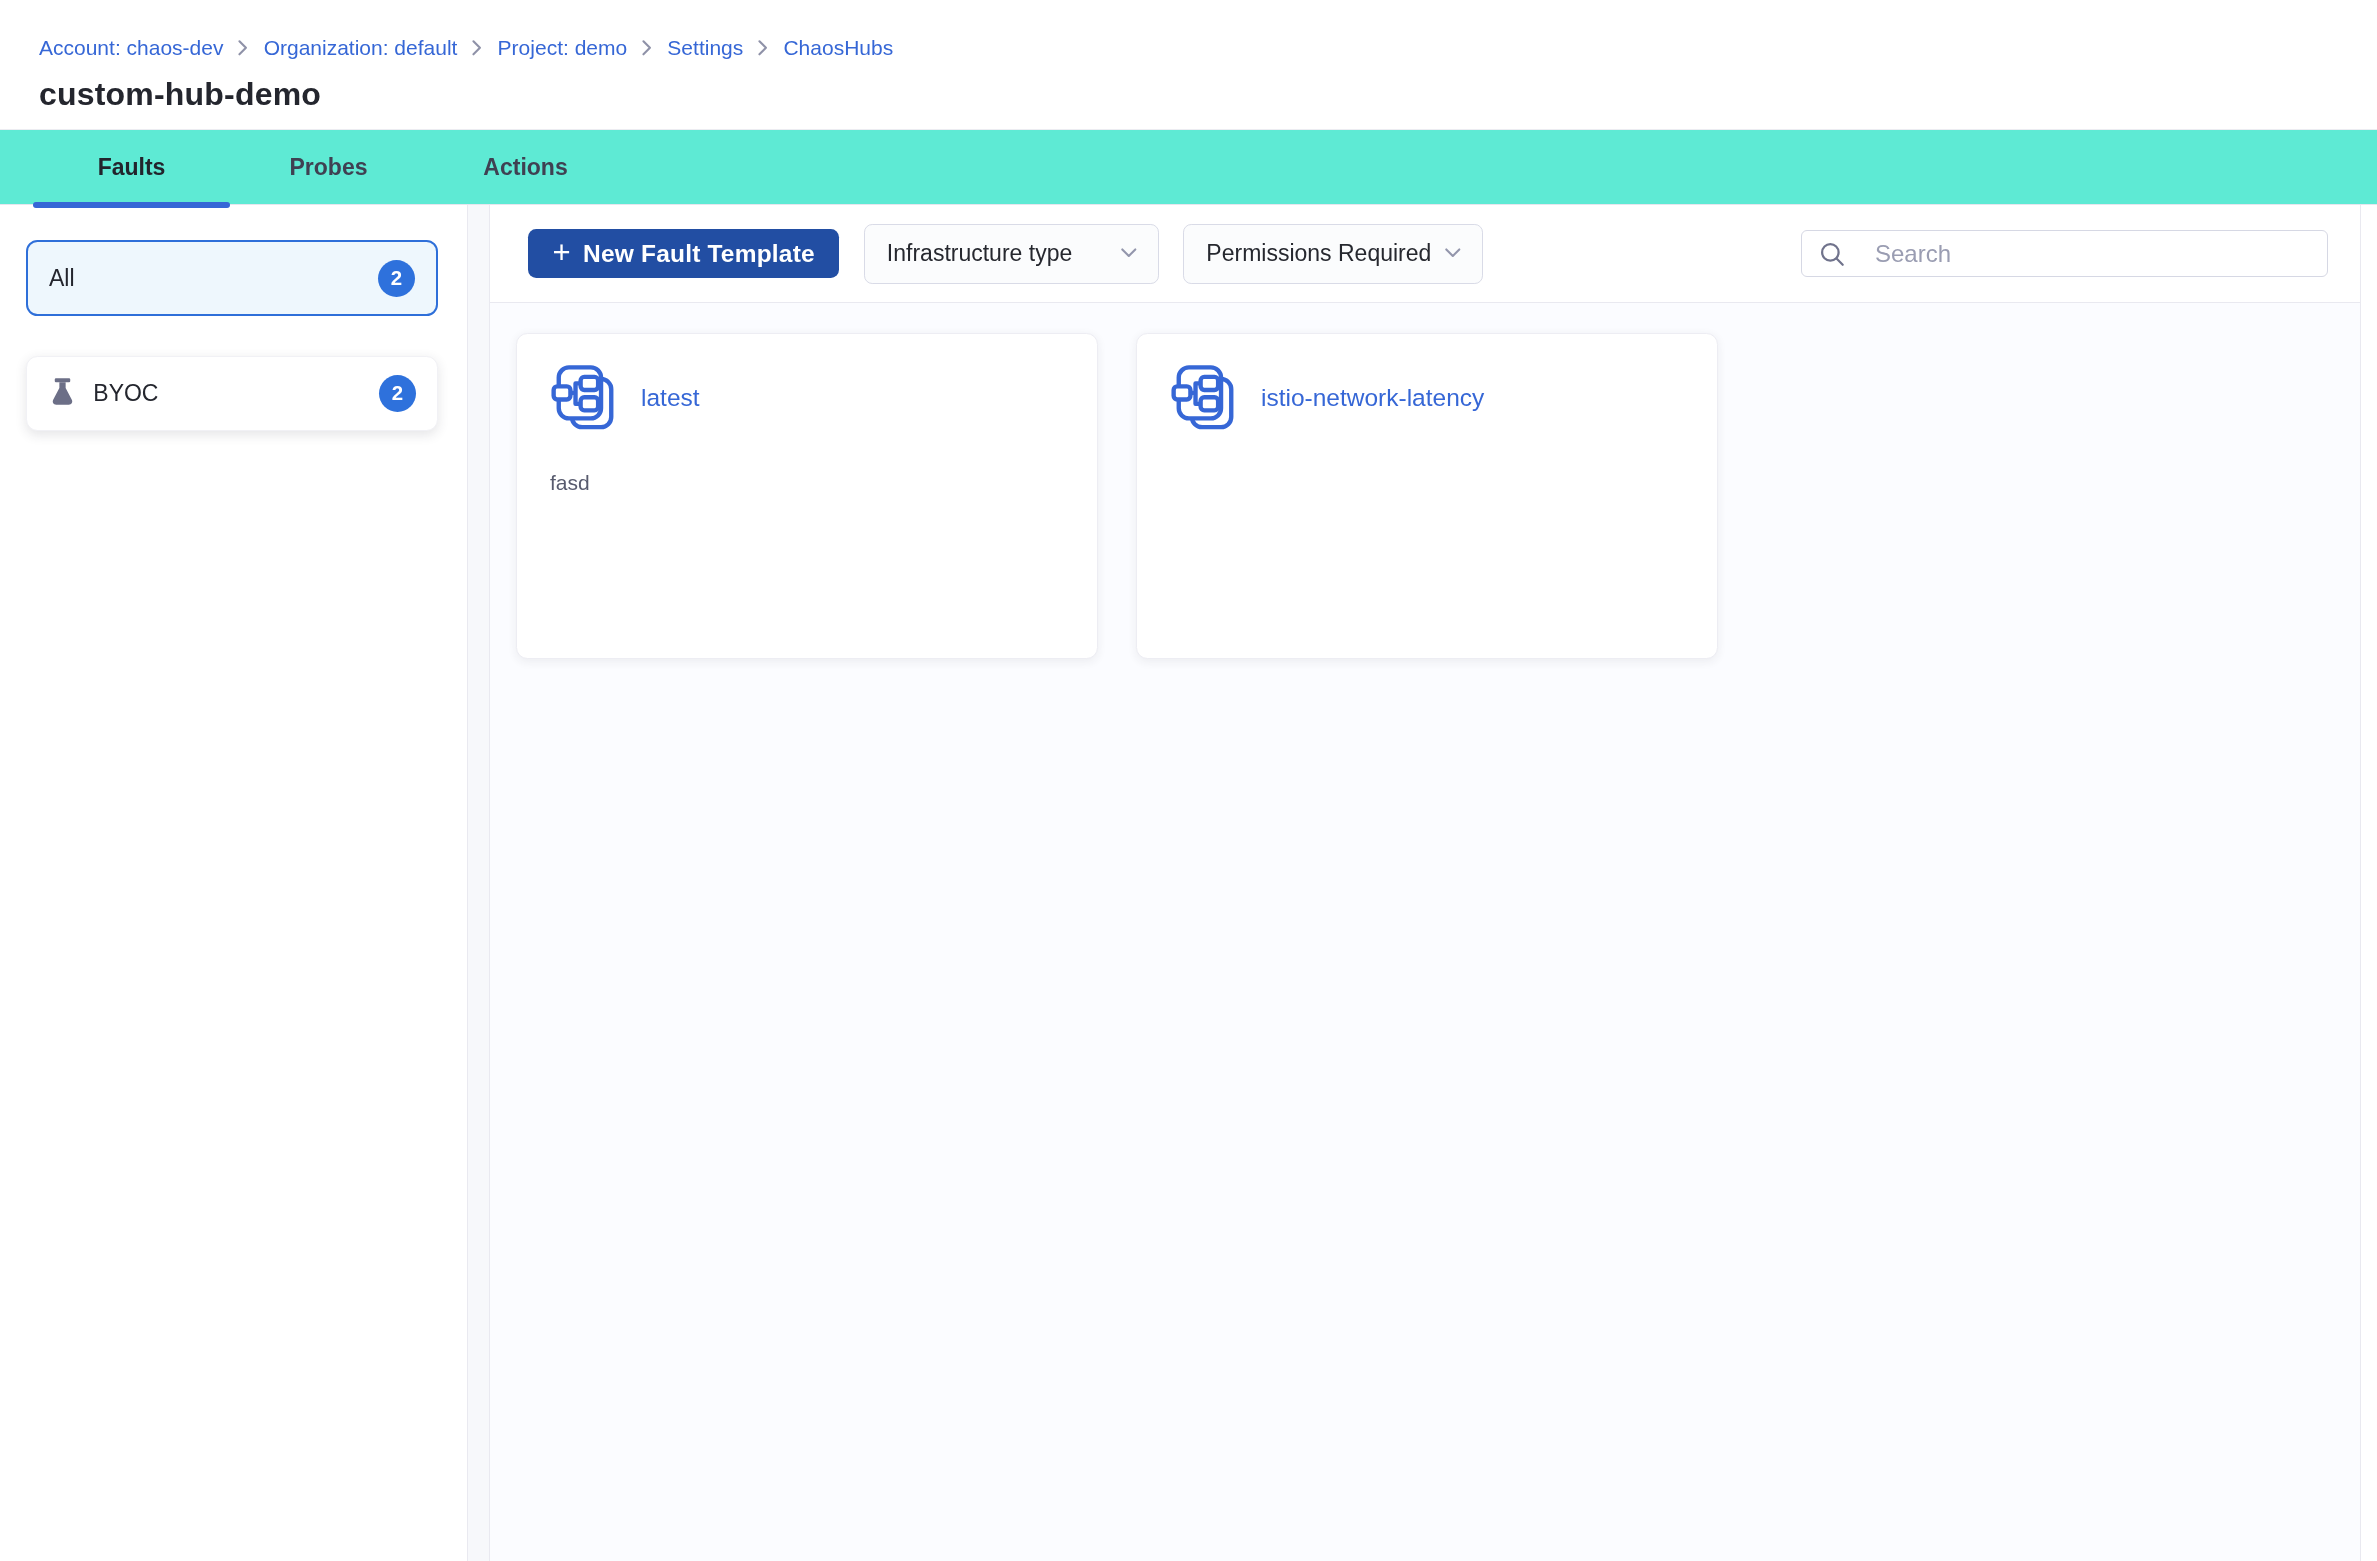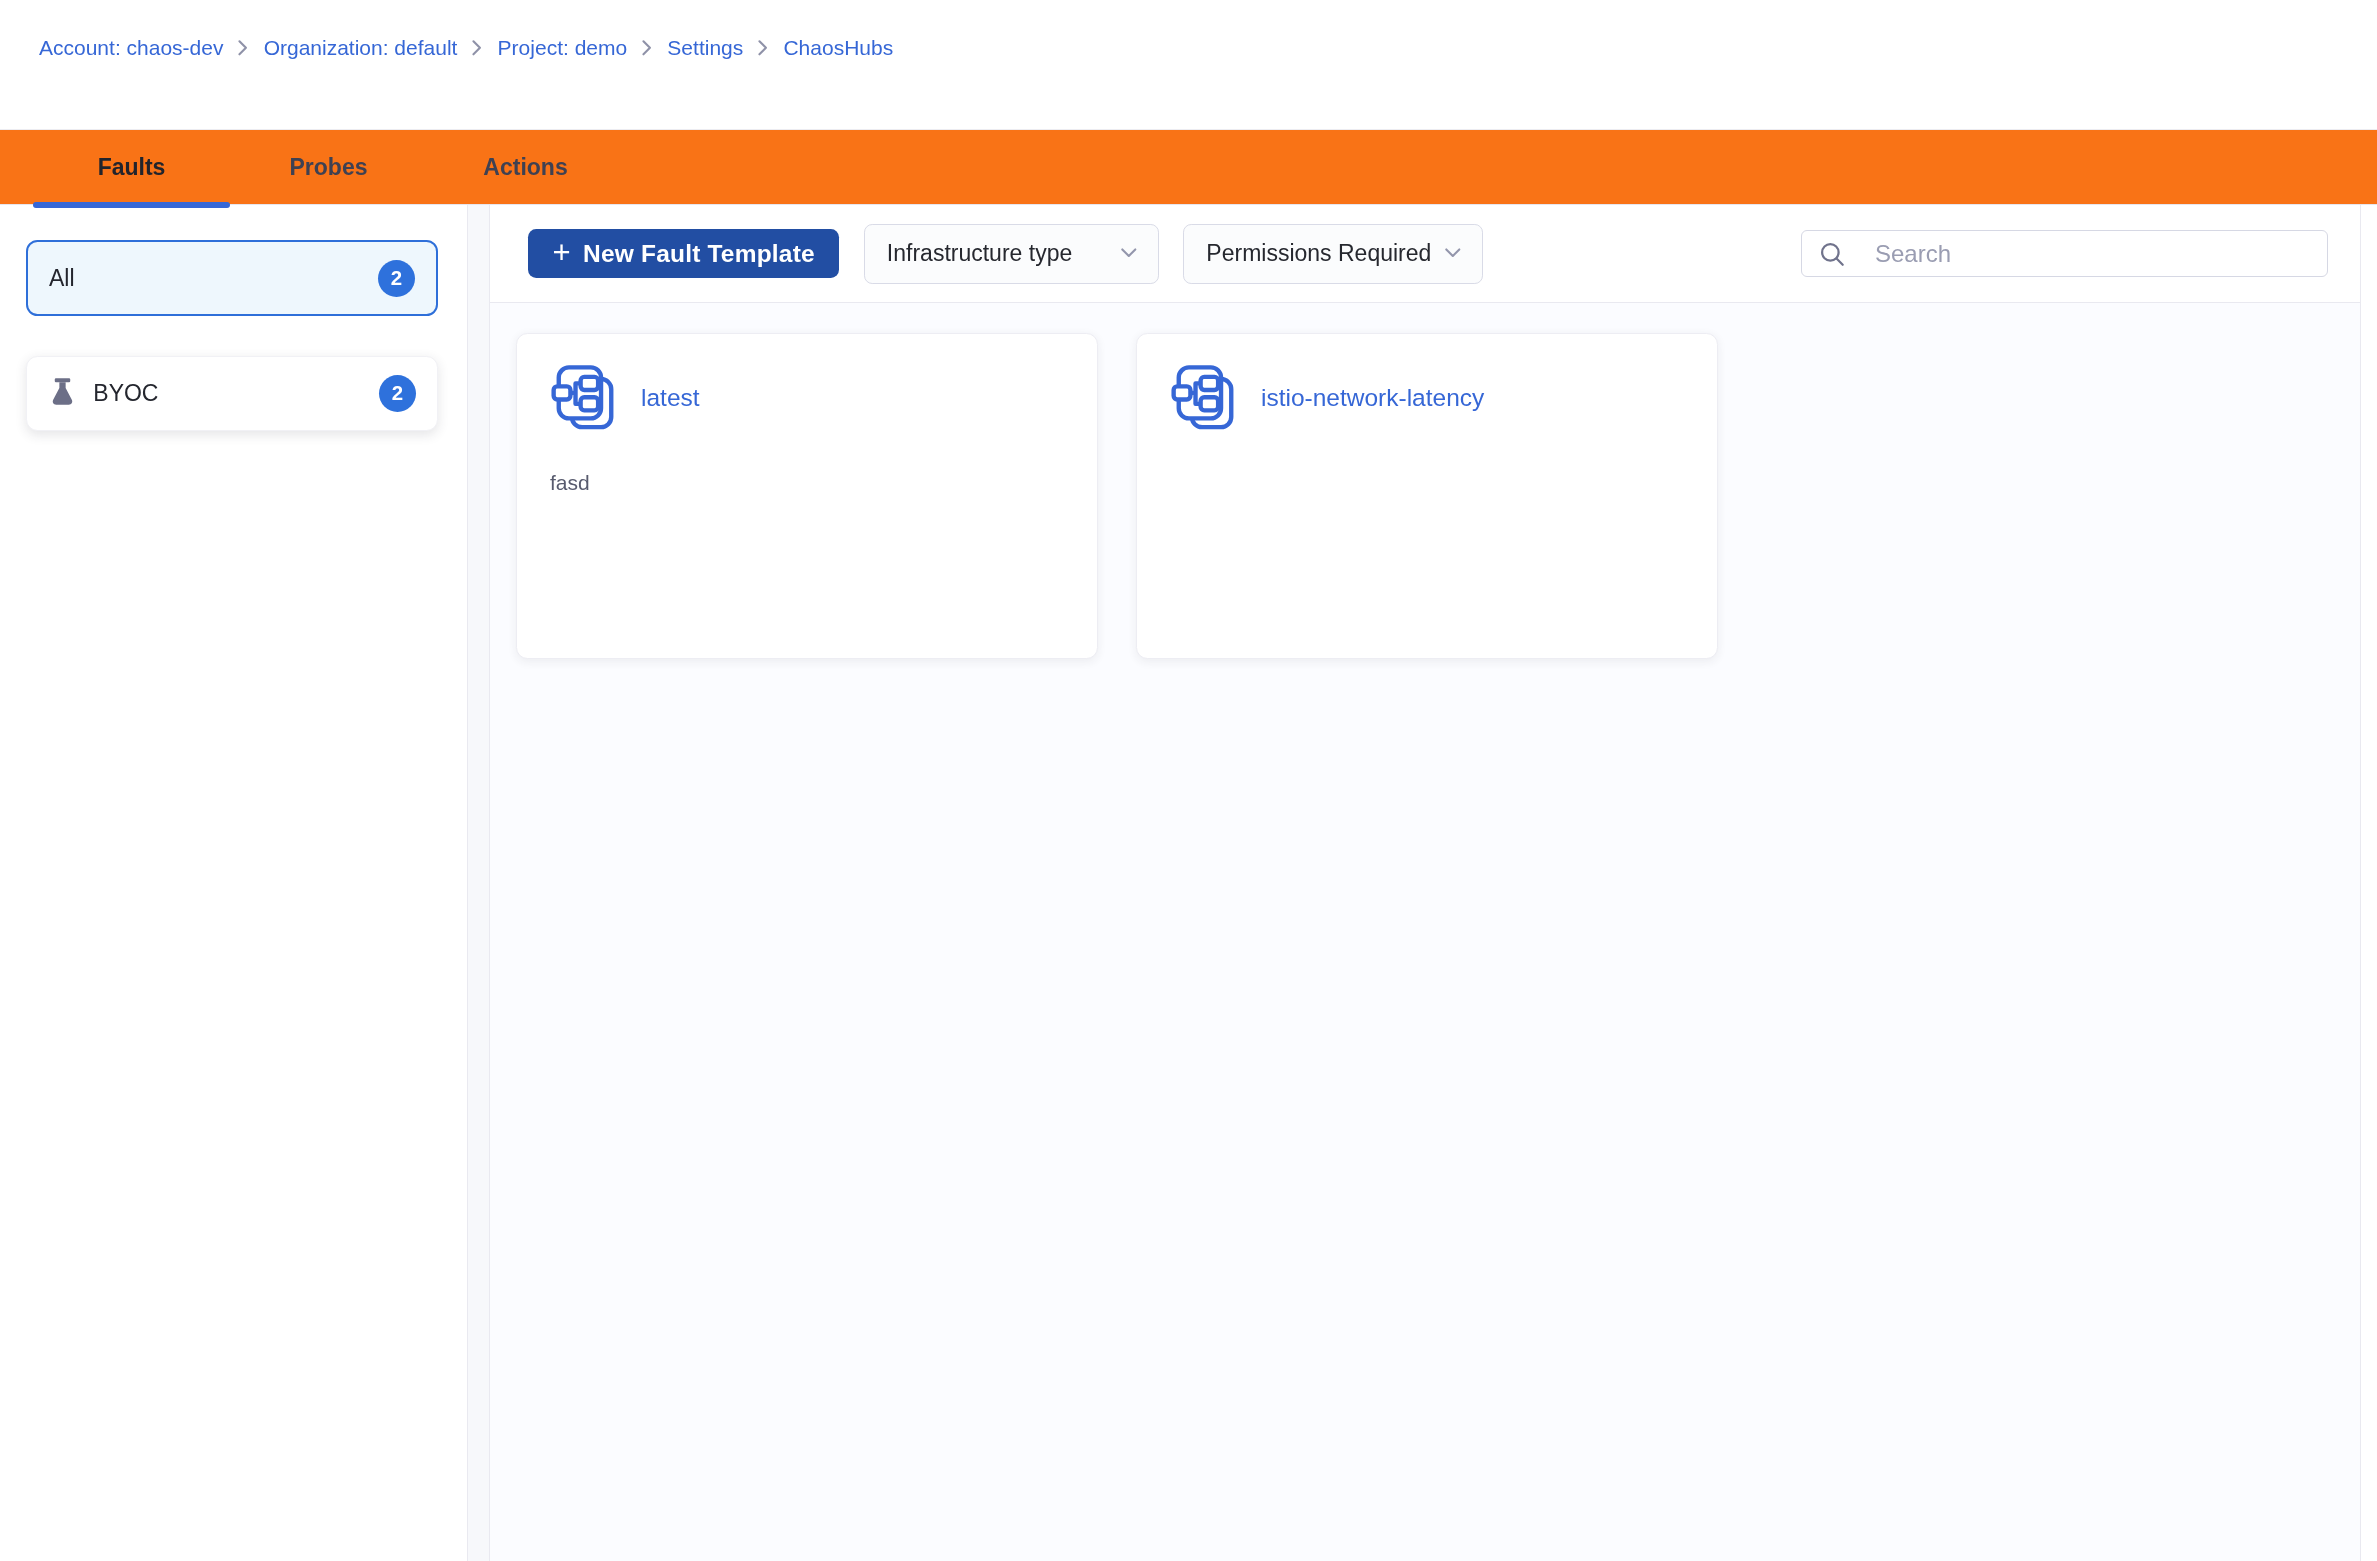--- a/index.html
+++ b/index.html
@@ -13,21 +13,21 @@
   }
 
   
   .header { padding:23px 39px 0 39px; height:119px; border-bottom:1.6px solid #ececf1;margin-top:11px; }
   .breadcrumb { display:flex; align-items:center; gap:14px; font-size:21px; line-height:28px; }
   .breadcrumb a { color:#3667d6; text-decoration:none; cursor:pointer; }
   .crumb-sep { display:flex; align-items:center; }
   .page-title { margin:13px 0 0 0; font-size:32px; line-height:39px; font-weight:700; color:#24262e; letter-spacing:0.2px; }
 
   
-  .tabbar { display:flex; height:75px; border-bottom:1.6px solid #e6e6ee; padding-left:33px; background:#f97316; }
+  .tabbar { display:flex; height:75px; border-bottom:1.6px solid #e6e6ee; padding-left:33px; background:#5eead4; }
   .tab { width:197px; position:relative; display:flex; align-items:center; justify-content:center;
          font-size:23px; color:#3f4152; cursor:pointer;font-weight:bold; }
   .tab.active { font-weight:700; color:#22242c; }
   .tab .ink { display:none; }
   .tab.active .ink { display:block; position:absolute; left:0; right:0; bottom:-4.1px; height:6.5px;
                      background:#3667d6; border-radius:4.9px; }
 
   
   .bodyrow { display:flex; height:1366px; }
 
@@ -96,20 +96,21 @@
         </svg>
     </span>
     <a>Settings</a>
     <span class="crumb-sep">
       <svg width="12.2" height="19.6" viewBox="0 0 15 24" fill="none">
           <path d="M3 4 L11 12 L3 20" stroke="#8f92a8" stroke-width="2.6" stroke-linecap="round" stroke-linejoin="round"></path>
         </svg>
     </span>
     <a>ChaosHubs</a>
   </nav>
+  <h1 class="page-title">custom-hub-demo</h1>
 </div>
 
 <div class="tabbar">
   <div class="tab active">
     <span>Faults</span>
     <span class="ink"></span>
   </div>
   <div class="tab">
     <span>Probes</span>
 

